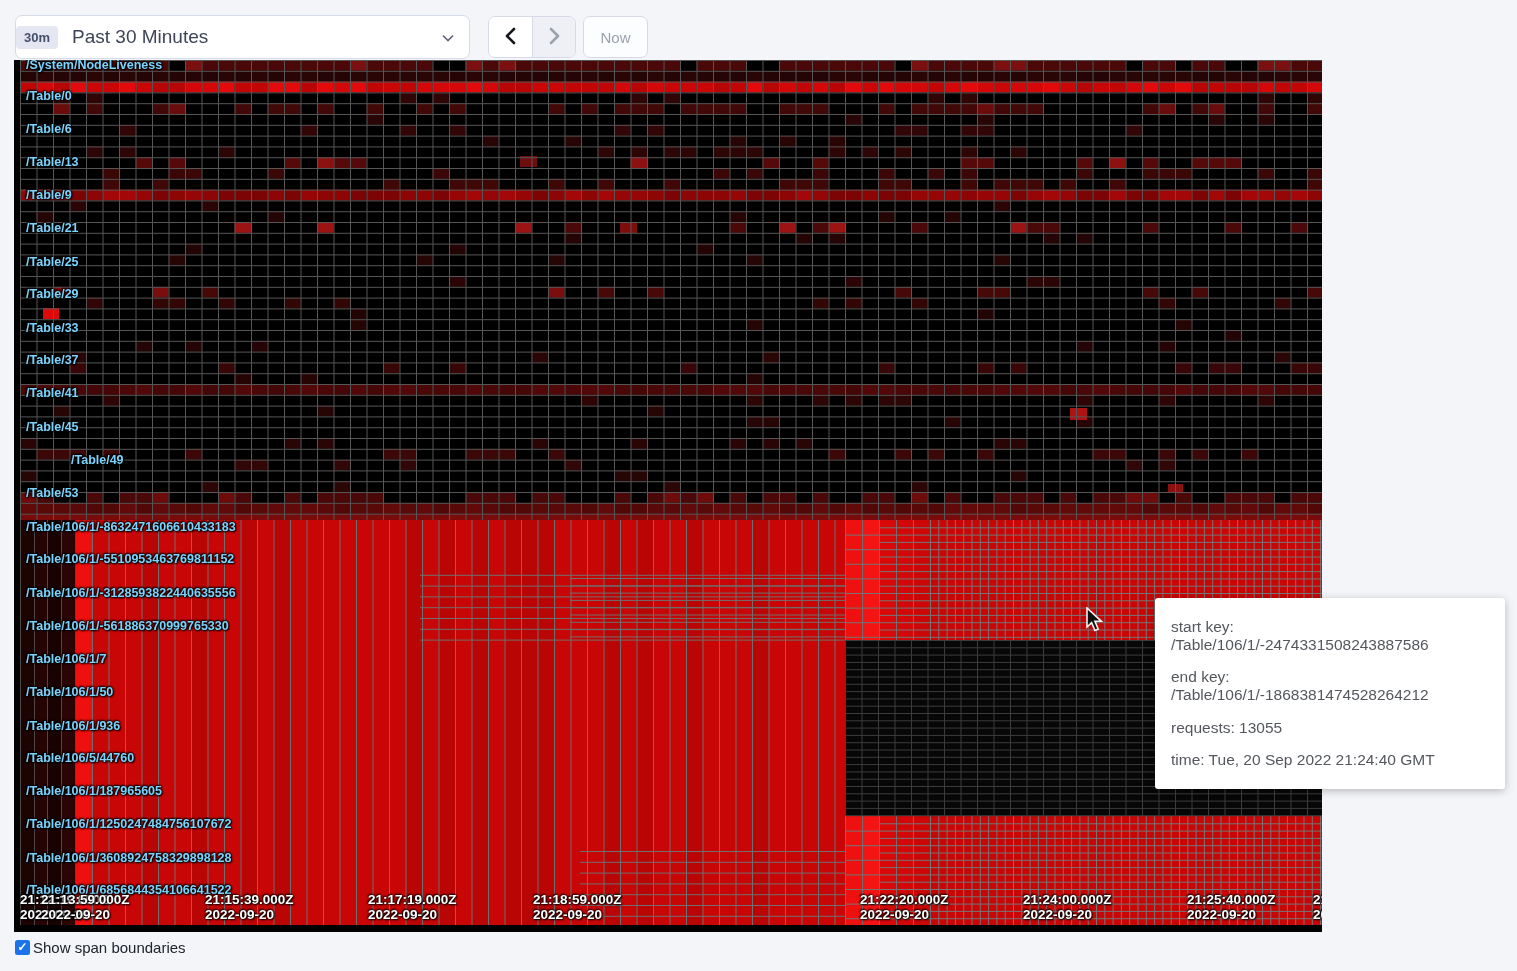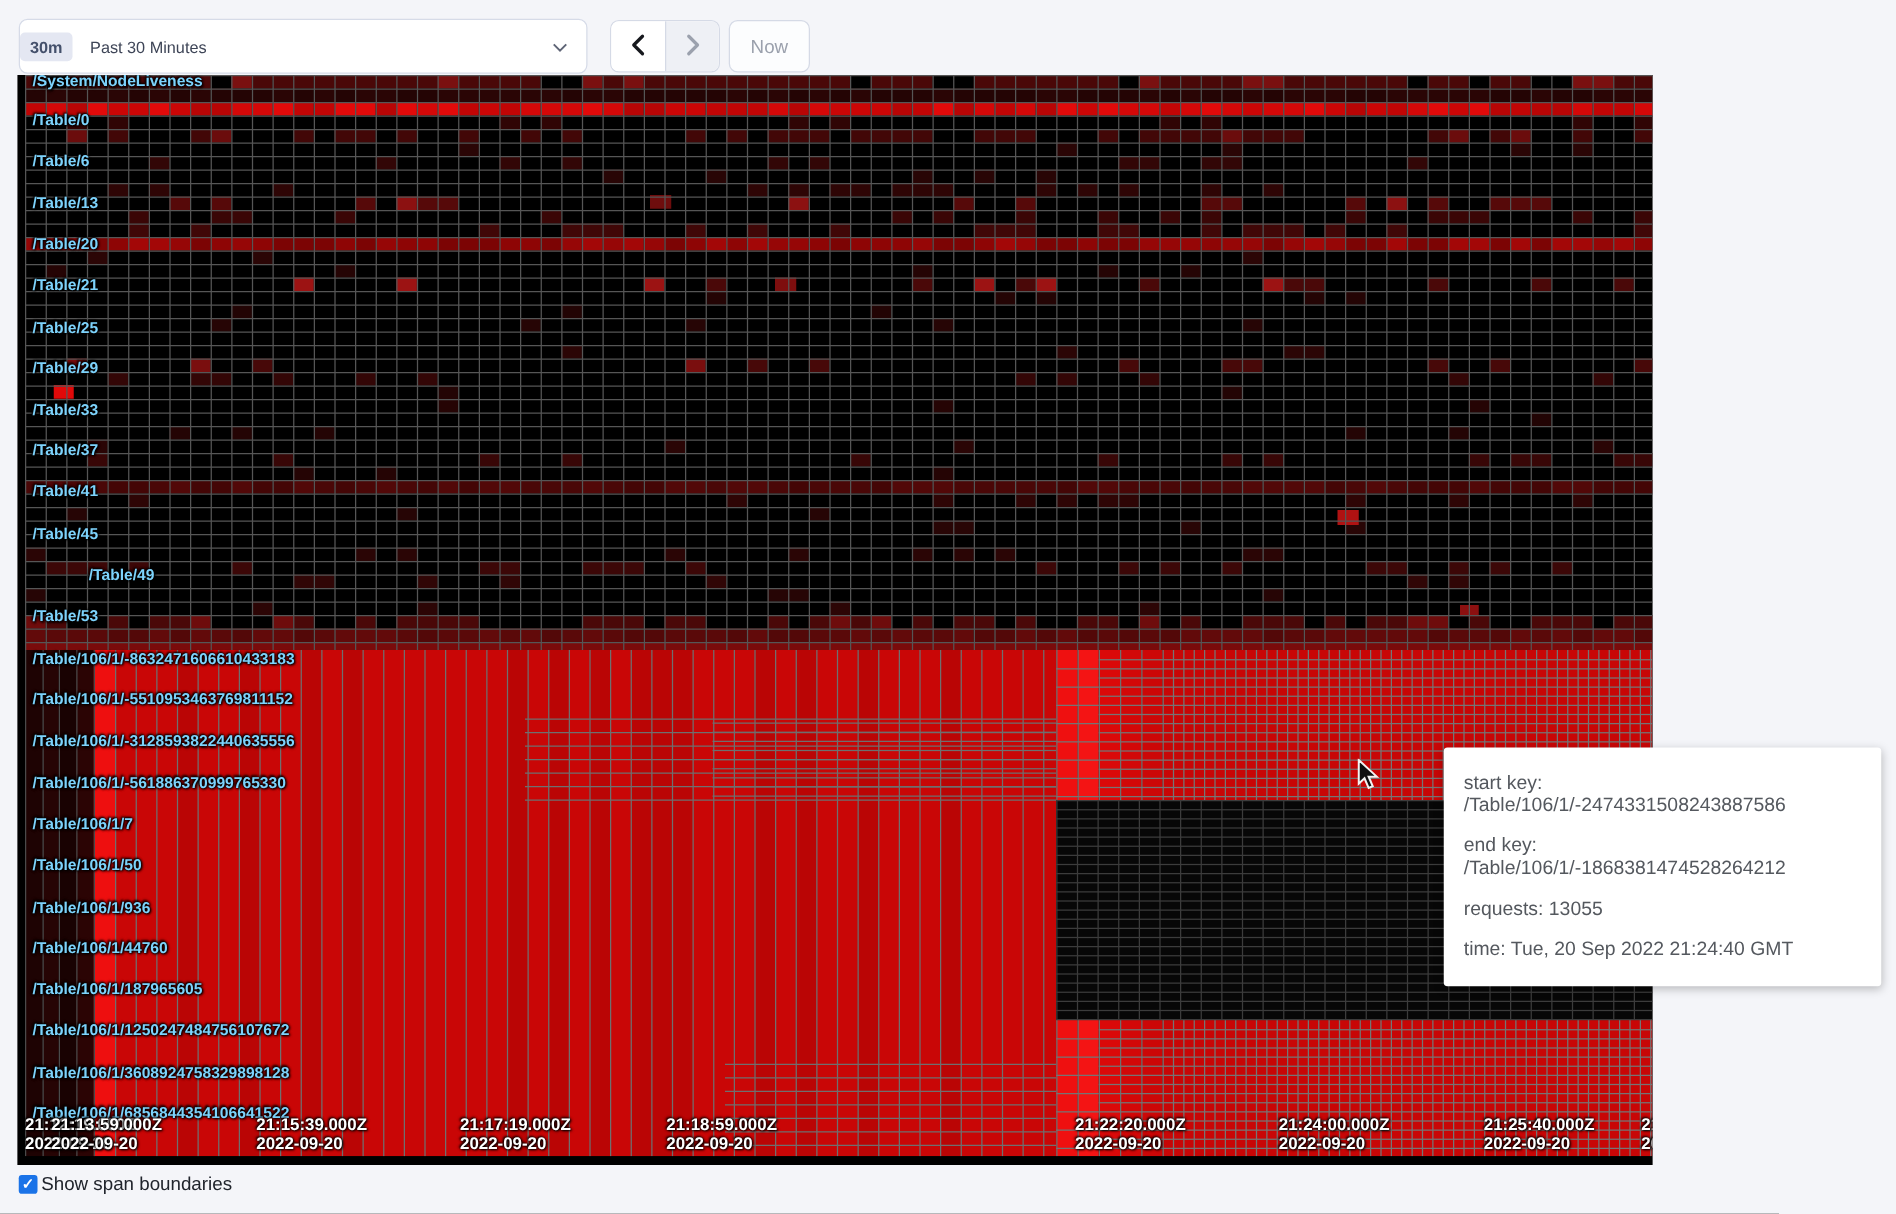--- a/index.html
+++ b/index.html
@@ -14,21 +14,21 @@
   .toolbar { position:absolute; left:0; top:0; width:100%; height:60px; }
   .dropdown {
     position:absolute; left:15px; top:15px; width:455px; height:44px;
     background:#fff; border:1px solid #d6dbe8; border-radius:7px;
     display:flex; align-items:center; cursor:pointer;
   }
   .badge {
     background:#e4e7f2; color:#44506b;
     font-size:13px; font-weight:bold; padding:4px 8px; border-radius:4px;
   }
-  .dd-label { margin-left:14px; font-size:13px; color:#3e4557; }
+  .dd-label { margin-left:14px; font-size:19px; color:#3e4557; }
   .dd-chevron { position:absolute; right:14px; top:15px; width:14px; height:14px; color:#5f6576; }
   .nav-group {
     position:absolute; left:488px; top:16px; width:88px; height:42px;
     display:flex; border:1px solid #d5dae6; border-radius:7px; overflow:hidden; background:#fff;
   }
   .nav-btn { width:50%; height:100%; border:none; background:#fff; display:flex; align-items:center; justify-content:center; cursor:pointer; }
   .nav-btn + .nav-btn { border-left:1px solid #d5dae6; background:#eef0f5; cursor:default; }
   .now-btn {
     position:absolute; left:583px; top:16px; width:65px; height:42px;
     background:#fcfdfe; border:1px solid #d5dae6; border-radius:7px;
@@ -1347,38 +1347,38 @@
       <rect x="831" y="740.599999999999" width="477" height="1" fill="#3c3c3c"></rect>
       <rect x="831" y="747.899999999999" width="477" height="1" fill="#3c3c3c"></rect>
       <rect x="831" y="755.1999999999989" width="477" height="1" fill="#3c3c3c"></rect>
       <rect x="0" y="865" width="1308" height="7" fill="#000000"></rect>
     </svg>
   <div id="rowLabels">
       <div class="row-label" style="left: 12px; top: -2px;">/System/NodeLiveness</div>
       <div class="row-label" style="left: 12px; top: 29px;">/Table/0</div>
       <div class="row-label" style="left: 12px; top: 62px;">/Table/6</div>
       <div class="row-label" style="left: 12px; top: 95px;">/Table/13</div>
-      <div class="row-label" style="left: 12px; top: 128px;">/Table/20</div>
+      <div class="row-label" style="left: 12px; top: 128px;">/Table/9</div>
       <div class="row-label" style="left: 12px; top: 161px;">/Table/21</div>
       <div class="row-label" style="left: 12px; top: 195px;">/Table/25</div>
       <div class="row-label" style="left: 12px; top: 227px;">/Table/29</div>
       <div class="row-label" style="left: 12px; top: 261px;">/Table/33</div>
       <div class="row-label" style="left: 12px; top: 293px;">/Table/37</div>
       <div class="row-label" style="left: 12px; top: 326px;">/Table/41</div>
       <div class="row-label" style="left: 12px; top: 360px;">/Table/45</div>
       <div class="row-label" style="left: 12px; top: 393px; margin-left: 45px;">/Table/49</div>
       <div class="row-label" style="left: 12px; top: 426px;">/Table/53</div>
       <div class="row-label" style="left: 12px; top: 460px;">/Table/106/1/-8632471606610433183</div>
       <div class="row-label" style="left: 12px; top: 492px;">/Table/106/1/-5510953463769811152</div>
       <div class="row-label" style="left: 12px; top: 526px;">/Table/106/1/-3128593822440635556</div>
       <div class="row-label" style="left: 12px; top: 559px;">/Table/106/1/-561886370999765330</div>
       <div class="row-label" style="left: 12px; top: 592px;">/Table/106/1/7</div>
       <div class="row-label" style="left: 12px; top: 625px;">/Table/106/1/50</div>
       <div class="row-label" style="left: 12px; top: 659px;">/Table/106/1/936</div>
-      <div class="row-label" style="left: 12px; top: 691px;">/Table/106/1/44760</div>
+      <div class="row-label" style="left: 12px; top: 691px;">/Table/106/5/44760</div>
       <div class="row-label" style="left: 12px; top: 724px;">/Table/106/1/187965605</div>
       <div class="row-label" style="left: 12px; top: 757px;">/Table/106/1/1250247484756107672</div>
       <div class="row-label" style="left: 12px; top: 791px;">/Table/106/1/3608924758329898128</div>
       <div class="row-label" style="left: 12px; top: 823px;">/Table/106/1/6856844354106641522</div>
     </div>
   <div id="xTicks">
       <div class="x-tick" style="left: 6px;">
         <div>21:12:19.000Z</div>
         <div>2022-09-20</div>
       </div>

